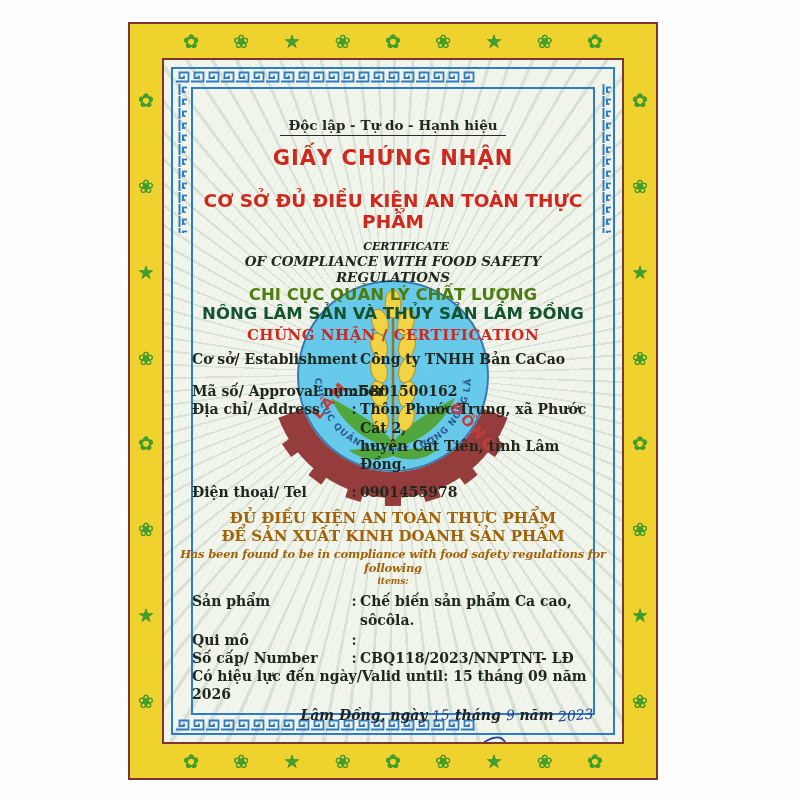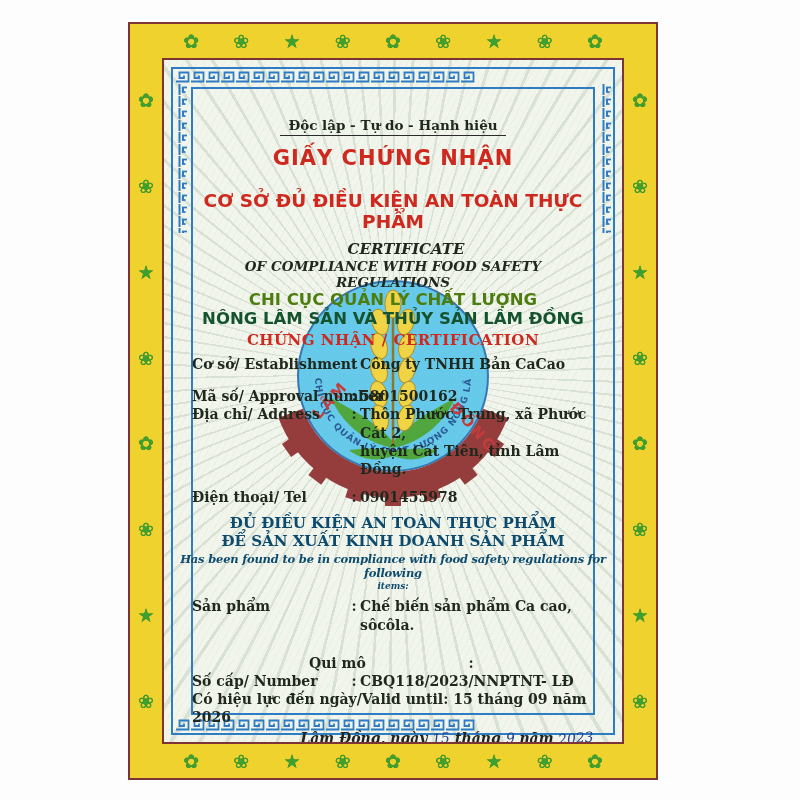--- a/index.html
+++ b/index.html
@@ -34,34 +34,34 @@
   .wm-ring{font:bold 9px "DejaVu Sans",sans-serif;fill:#1d4e8f;letter-spacing:1px;}
   .wm-red{font:bold 15px "DejaVu Sans",sans-serif;fill:#c03030;letter-spacing:3px;}
   
   .content{position:absolute;inset:22px 28px;z-index:2;color:#20281e;text-align:center;
            padding-top:14px;box-sizing:border-box;}
   .country{font-weight:bold;font-size:13.5px;letter-spacing:.3px;}
   .motto{display:inline-block;font-weight:bold;font-size:13.5px;margin-top:2px;
          padding:0 8px 2px;border-bottom:1.5px solid #2a2a2a;}
   .t-vi1{margin-top:10px;color:#cf281e;font:bold 21px "DejaVu Sans",sans-serif;letter-spacing:1px;}
   .t-vi2{color:#cf281e;font:bold 18.5px "DejaVu Sans",sans-serif;margin-top:20px;}
-  .t-en1{margin-top:8px;font-weight:bold;font-style:italic;font-size:15px;padding-left:26px;}
+  .t-en1{margin-top:8px;font-weight:bold;font-style:italic;font-size:11px;padding-left:26px;}
   .t-en2{font-weight:bold;font-style:italic;font-size:13.5px;}
   .ag1{font:bold 16.5px "DejaVu Sans",sans-serif;color:#4d7c0f;}
   .ag2{font:bold 16.5px "DejaVu Sans",sans-serif;color:#14532d;}
   .sec{margin-top:3px;font-weight:bold;font-size:15px;color:#cf281e;letter-spacing:.5px;}
   .form{margin-top:6px;text-align:left;font-weight:bold;font-size:14px;}
   .row{display:flex;line-height:1.3;}
   .lbl{width:156px;flex:none;white-space:nowrap;}
   .colon{width:12px;flex:none;text-align:center;}
   .val{flex:1;}
   .gap14{margin-top:14px;}
   .gap10{margin-top:10px;}
-  .gap12{margin-top:20px;justify-content:center;}
-  .decl{margin:8px -12px 0;color:#0c4a6e;}
+  .gap12{margin-top:2px;}
+  .decl{margin:8px -12px 0;color:#a16207;}
   .d1{font-weight:bold;font-size:15px;}
   .d2{font-weight:bold;font-size:15px;}
   .den{font-weight:bold;font-style:italic;font-size:11.5px;margin-top:2px;letter-spacing:-.2px;}
   .den2{font-weight:bold;font-style:italic;font-size:9px;margin-top:1px;}
   .validline{font-weight:bold;font-size:14px;text-align:left;line-height:1.3;}
   
   .sig-block{position:relative;margin-top:4px;height:150px;text-align:left;}
   .date-line{position:absolute;right:0;top:0;font-weight:bold;font-style:italic;font-size:14px;color:#222;}
   .hand{font-family:"DejaVu Serif",serif;font-style:italic;font-weight:normal;color:#27418c;
         display:inline-block;transform:rotate(-5deg);font-size:14px;}

